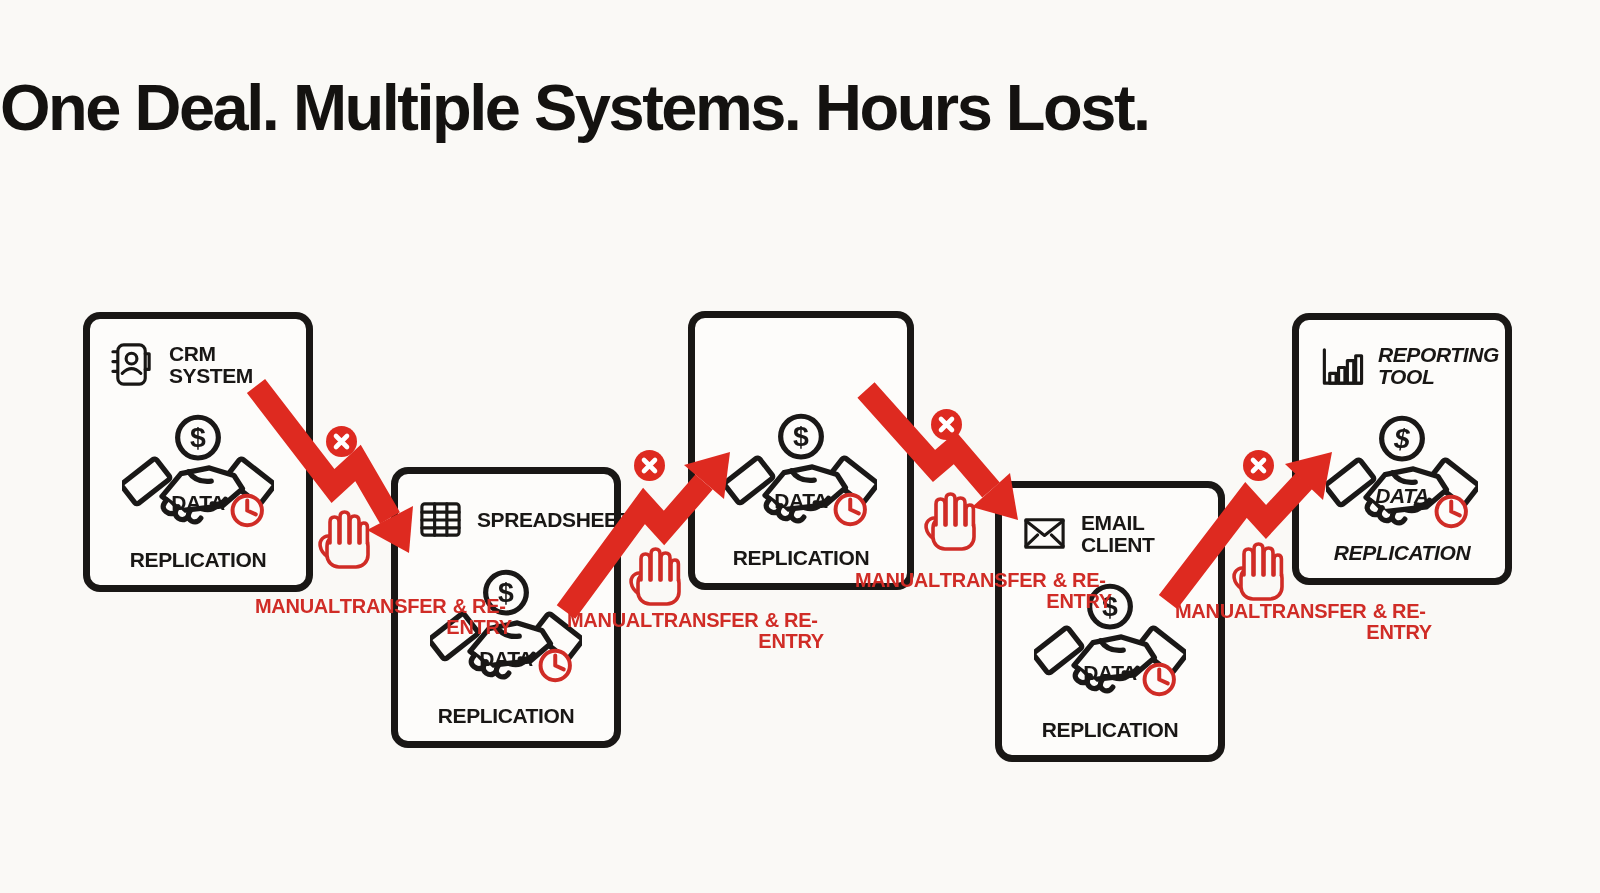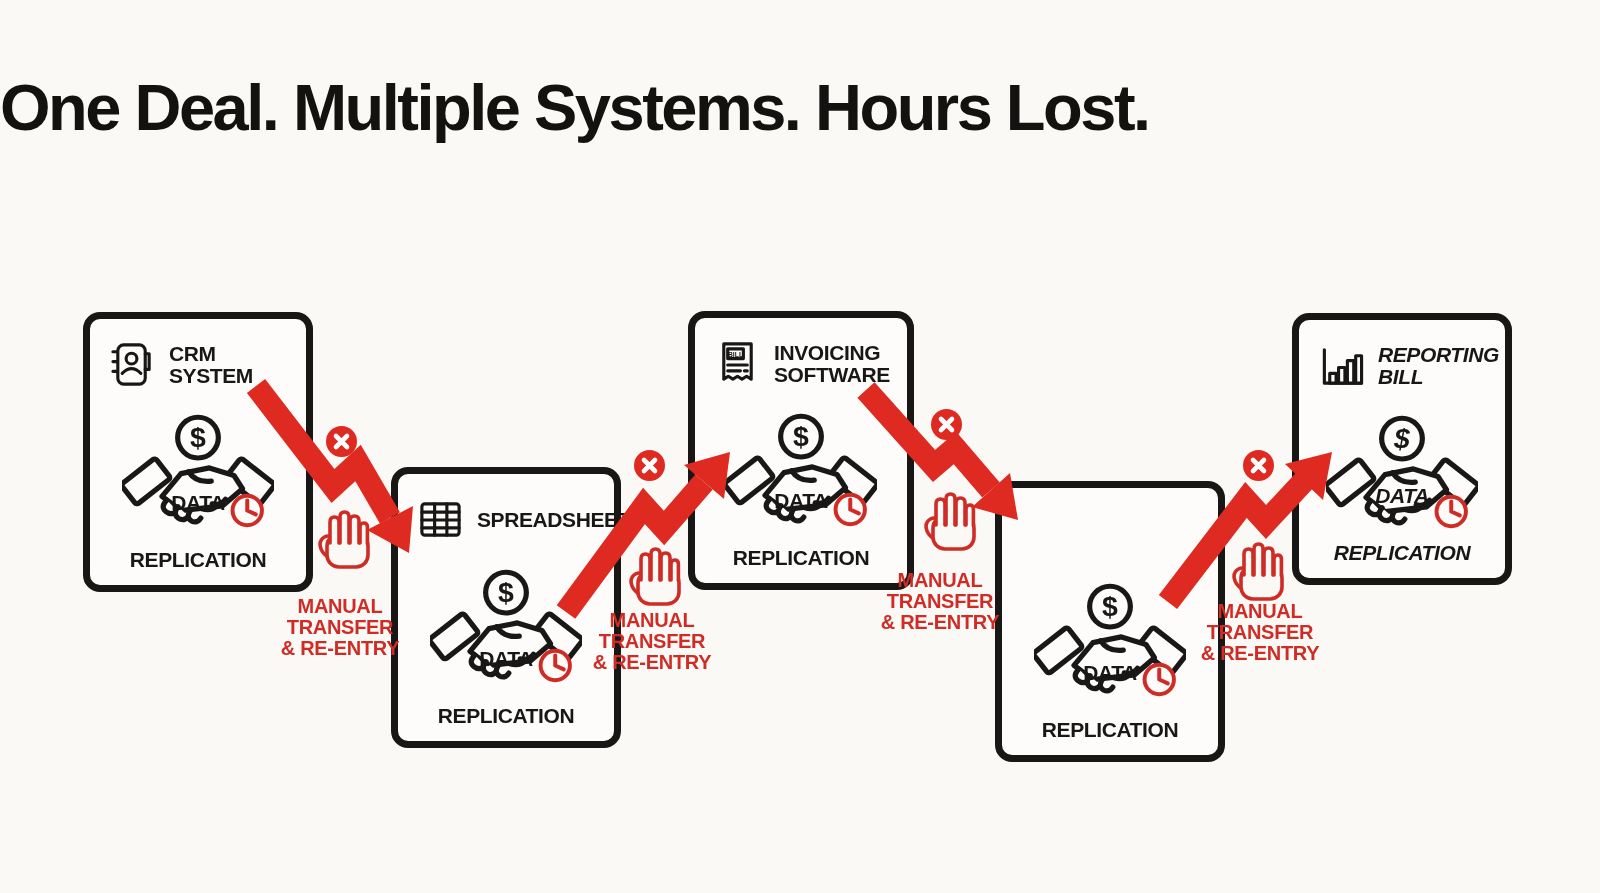--- a/index.html
+++ b/index.html
@@ -74,21 +74,21 @@
   #x4{left:1243px;top:450px;}
 
   .hand-icon{position:absolute;width:52px;height:64px;z-index:4;}
   #hand1{left:318px;top:506px;}
   #hand2{left:629px;top:543px;}
   #hand3{left:924px;top:488px;}
   #hand4{left:1232px;top:538px;}
 
   .connector-label{
     position:absolute;width:170px;z-index:4;
-    display:flex;flex-direction:column;
+    display:flex;
     text-align:center;font-weight:bold;font-size:20px;
     line-height:21px;letter-spacing:-0.3px;color:var(--red-text);
   }
   #clabel1{left:255px;top:596px;}
   #clabel2{left:567px;top:610px;}
   #clabel3{left:855px;top:570px;}
   #clabel4{left:1175px;top:601px;}
 
   
   .k-stroke{stroke:var(--ink);fill:none;stroke-width:3.2;stroke-linecap:round;stroke-linejoin:round;}
@@ -173,59 +173,58 @@
         <path d="M132,103 V92.5 M132,103 L141,107"></path>
       </g>
     </svg>
     <div class="data-caption">
       <span>DATA</span>
       <span>REPLICATION</span>
     </div>
   </div>
 
   <div class="box" id="box-invoice">
+    <svg class="handshake" viewBox="0 0 160 132">
+      <g>
+        <circle class="hs" cx="80" cy="26" r="21.5" fill="var(--box-background)"></circle>
+        <text x="80" y="36" text-anchor="middle" font-size="30" font-weight="bold" fill="#1A1817">$</text>
+      </g>
+      <g fill="var(--box-background)">
+        <rect class="hs" x="2" y="58" width="46" height="27" rx="3" transform="rotate(-38 26 72)"></rect>
+        <rect class="hs" x="112" y="58" width="46" height="27" rx="3" transform="rotate(38 134 72)"></rect>
+        <path class="hs" d="M42,88 L62,64 L92,58 L118,66 L127,80 L106,98 L62,103 Z"></path>
+        <path class="hs" d="M47,92 q-7,7 -1,12 q6,5 12,-1"></path>
+        <path class="hs" d="M59,99 q-6,7 0,12 q6,4 11,-2"></path>
+        <path class="hs" d="M72,103 q-5,7 1,11 q6,3 10,-3"></path>
+        <path class="hs" fill="none" d="M84,101 q10,3 16,-3 M95,96 q9,2 14,-5"></path>
+        <path class="hs" fill="none" d="M70,62 q8,12 24,10"></path>
+      </g>
+      <g stroke="var(--red-text)" stroke-width="4.2" fill="none" stroke-linecap="round">
+        <circle cx="132" cy="103" r="15.5" fill="var(--box-background)"></circle>
+        <path d="M132,103 V92.5 M132,103 L141,107"></path>
+      </g>
+    </svg>
+    <div class="data-caption">
+      <span>DATA</span>
+      <span>REPLICATION</span>
+    </div>
+  </div>
+
+  <div class="box" id="box-email">
     <div class="box-header">
       <svg class="header-icon" viewBox="0 0 48 48">
-        <path class="k-fill" d="M10,4 H38 V40 L33.3,37 L28.6,40 L24,37 L19.3,40 L14.6,37 L10,40 Z"></path>
-        <rect class="k-stroke" x="14" y="9" width="16" height="10"></rect>
-        <text x="22" y="17" text-anchor="middle" font-size="7" font-weight="bold" fill="#191715">BILL</text>
-        <path class="k-stroke" d="M14,25.5 H34 M14,31.5 H27 M31,31.5 H34"></path>
+        <rect class="k-fill" x="5" y="10" width="38" height="28"></rect>
+        <path class="k-stroke" d="M5,11 L24,26 L43,11"></path>
+        <path class="k-stroke" d="M5,37 L17,25.5 M43,37 L31,25.5"></path>
       </svg>
       <div class="box-title">
-        <span class="t-line">INVOICING</span>
-        <span class="t-line">SOFTWARE</span>
+        <span class="t-line">EMAIL</span>
+        <span class="t-line">CLIENT</span>
       </div>
     </div>
-    <svg class="handshake" viewBox="0 0 160 132">
-      <g>
-        <circle class="hs" cx="80" cy="26" r="21.5" fill="var(--box-background)"></circle>
-        <text x="80" y="36" text-anchor="middle" font-size="30" font-weight="bold" fill="#1A1817">$</text>
-      </g>
-      <g fill="var(--box-background)">
-        <rect class="hs" x="2" y="58" width="46" height="27" rx="3" transform="rotate(-38 26 72)"></rect>
-        <rect class="hs" x="112" y="58" width="46" height="27" rx="3" transform="rotate(38 134 72)"></rect>
-        <path class="hs" d="M42,88 L62,64 L92,58 L118,66 L127,80 L106,98 L62,103 Z"></path>
-        <path class="hs" d="M47,92 q-7,7 -1,12 q6,5 12,-1"></path>
-        <path class="hs" d="M59,99 q-6,7 0,12 q6,4 11,-2"></path>
-        <path class="hs" d="M72,103 q-5,7 1,11 q6,3 10,-3"></path>
-        <path class="hs" fill="none" d="M84,101 q10,3 16,-3 M95,96 q9,2 14,-5"></path>
-        <path class="hs" fill="none" d="M70,62 q8,12 24,10"></path>
-      </g>
-      <g stroke="var(--red-text)" stroke-width="4.2" fill="none" stroke-linecap="round">
-        <circle cx="132" cy="103" r="15.5" fill="var(--box-background)"></circle>
-        <path d="M132,103 V92.5 M132,103 L141,107"></path>
-      </g>
-    </svg>
-    <div class="data-caption">
-      <span>DATA</span>
-      <span>REPLICATION</span>
-    </div>
-  </div>
-
-  <div class="box" id="box-email">
     <svg class="handshake" viewBox="0 0 160 132">
       <g>
         <circle class="hs" cx="80" cy="26" r="21.5" fill="var(--box-background)"></circle>
         <text x="80" y="36" text-anchor="middle" font-size="30" font-weight="bold" fill="#1A1817">$</text>
       </g>
       <g fill="var(--box-background)">
         <rect class="hs" x="2" y="58" width="46" height="27" rx="3" transform="rotate(-38 26 72)"></rect>
         <rect class="hs" x="112" y="58" width="46" height="27" rx="3" transform="rotate(38 134 72)"></rect>
         <path class="hs" d="M42,88 L62,64 L92,58 L118,66 L127,80 L106,98 L62,103 Z"></path>
         <path class="hs" d="M47,92 q-7,7 -1,12 q6,5 12,-1"></path>
@@ -250,21 +249,21 @@
       <svg class="header-icon" viewBox="0 0 48 48">
         <path class="k-stroke" d="M6.5,8 V42 M6.5,42 H44"></path>
         <rect class="k-fill" x="12" y="32" width="6.5" height="10"></rect>
         <rect class="k-fill" x="21" y="26" width="6.5" height="16"></rect>
         <rect class="k-fill" x="30" y="19" width="6.5" height="23"></rect>
         <rect class="k-fill" x="39" y="13" width="6.5" height="29" display="none"></rect>
         <rect class="k-fill" x="38.5" y="14" width="6" height="28"></rect>
       </svg>
       <div class="box-title">
         <span class="t-line">REPORTING</span>
-        <span class="t-line">BILL</span>
+        <span class="t-line">TOOL</span>
       </div>
     </div>
     <svg class="handshake" viewBox="0 0 160 132">
       <g>
         <circle class="hs" cx="80" cy="26" r="21.5" fill="var(--box-background)"></circle>
         <text x="80" y="36" text-anchor="middle" font-size="30" font-weight="bold" fill="#1A1817">$</text>
       </g>
       <g fill="var(--box-background)">
         <rect class="hs" x="2" y="58" width="46" height="27" rx="3" transform="rotate(-38 26 72)"></rect>
         <rect class="hs" x="112" y="58" width="46" height="27" rx="3" transform="rotate(38 134 72)"></rect>

